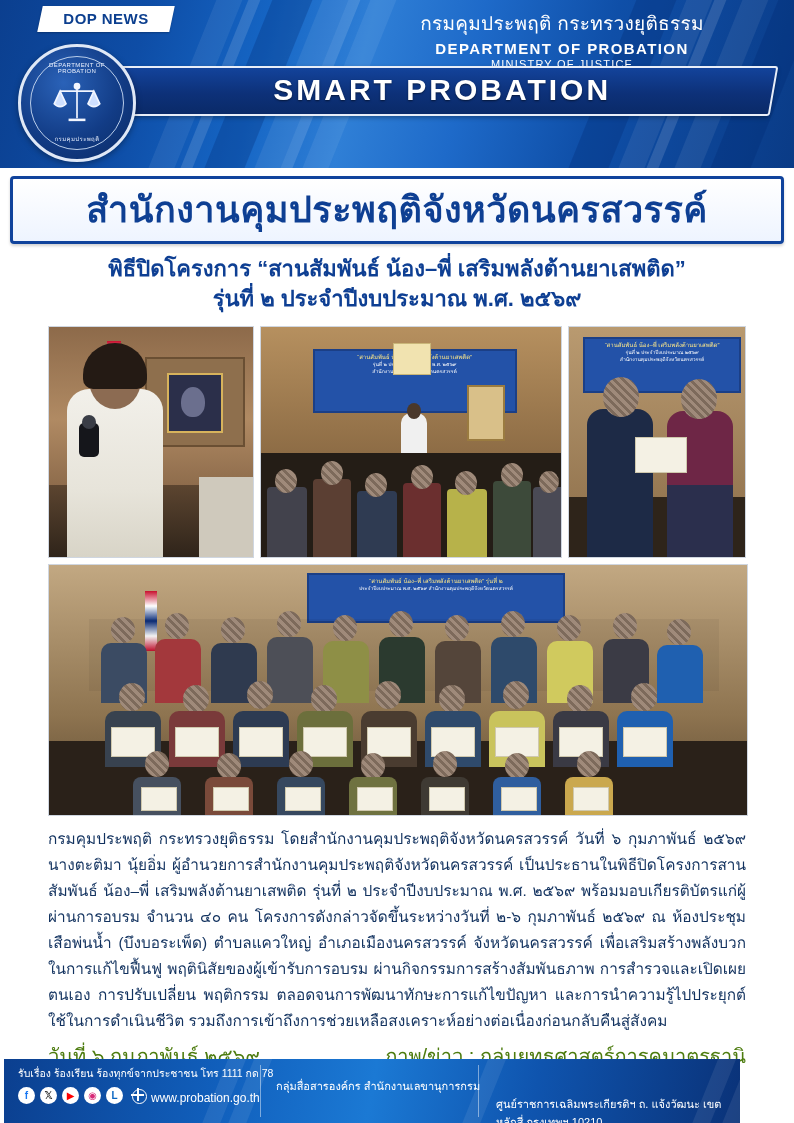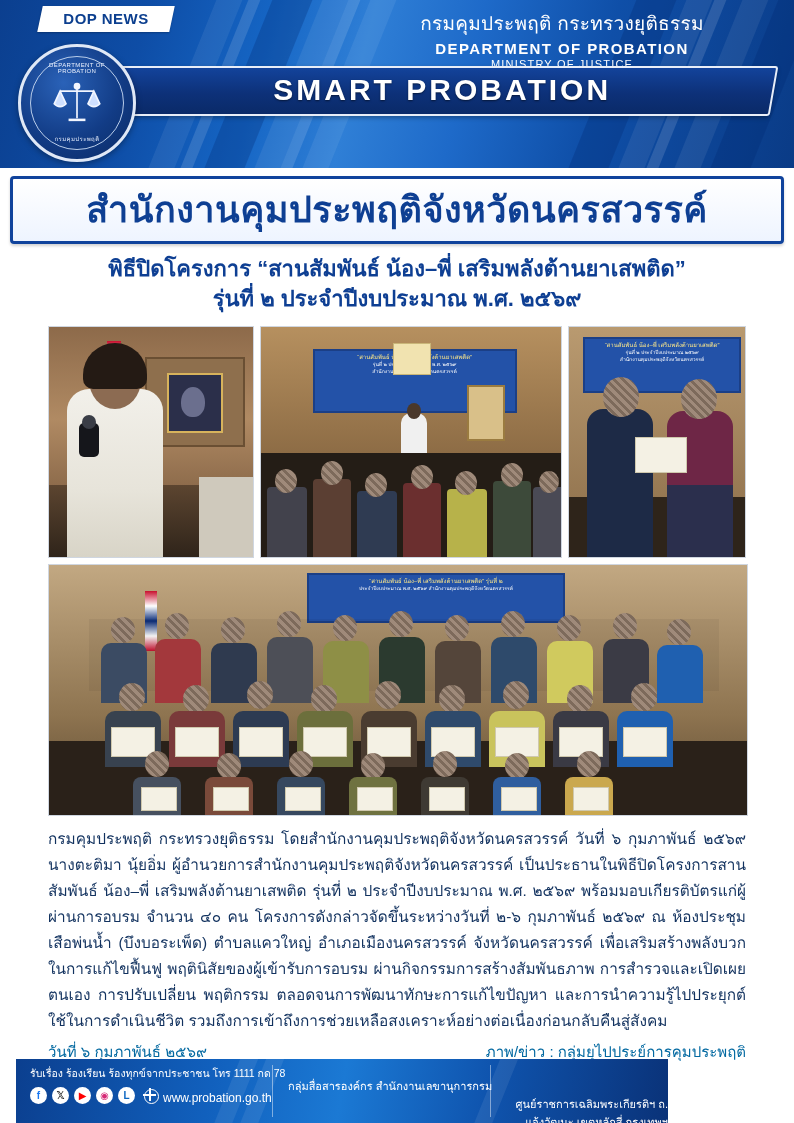--- a/index.html
+++ b/index.html
@@ -136,30 +136,29 @@
 
   
   .body-text{
     margin:10px 48px 0 48px;
     font-size:15.4px;line-height:26px;color:#12325f;text-align:justify;
     font-family:"Liberation Sans","DejaVu Sans",sans-serif;
   }
   .body-text p{margin:0;text-indent:0;}
   .byline{
     margin:6px 48px 0 48px;display:flex;justify-content:space-between;
-    font-size:15px;color:#0369a1;
+    font-size:20px;color:#4d7c0f;
   }
 
   
   .footer{
-    position:absolute;left:16px;bottom:0;width:652px;height:64px;
+    position:absolute;left:4px;bottom:0;width:736px;height:64px;
     background:linear-gradient(100deg,#0b3f8f 0%,#1160bd 30%,#1b79d4 50%,#0f54ae 72%,#0a3278 100%);
     color:#fff;
     overflow:hidden;
-    text-align:right;
   }
   .footer .stripes i{
     position:absolute;top:-10px;height:90px;width:18px;background:rgba(255,255,255,.08);transform:skewX(-22deg);
   }
   .f-row1{position:absolute;left:14px;top:6px;font-size:10.5px;}
   .f-sep{position:absolute;top:6px;width:1px;height:52px;background:rgba(255,255,255,.45);}
   .f-mid{position:absolute;left:272px;top:18px;font-size:11px;}
   .f-right{position:absolute;left:492px;top:36px;font-size:11px;}
   .f-socials{position:absolute;left:14px;top:28px;display:flex;align-items:center;gap:5px;}
   .soc{width:17px;height:17px;border-radius:50%;display:flex;align-items:center;justify-content:center;font-size:10px;font-weight:bold;color:#0b3f8f;background:#fff;}
@@ -403,21 +402,21 @@
         </div>
       </div>
     </div>
   </div>
 
   <div class="body-text">
     <p>กรมคุมประพฤติ กระทรวงยุติธรรม โดยสำนักงานคุมประพฤติจังหวัดนครสวรรค์ วันที่ ๖ กุมภาพันธ์ ๒๕๖๙ นางตะติมา นุ้ยอิ่ม ผู้อำนวยการสำนักงานคุมประพฤติจังหวัดนครสวรรค์ เป็นประธานในพิธีปิดโครงการสานสัมพันธ์ น้อง–พี่ เสริมพลังต้านยาเสพติด รุ่นที่ ๒ ประจำปีงบประมาณ พ.ศ. ๒๕๖๙ พร้อมมอบเกียรติบัตรแก่ผู้ผ่านการอบรม จำนวน ๔๐ คน โครงการดังกล่าวจัดขึ้นระหว่างวันที่ ๒-๖ กุมภาพันธ์ ๒๕๖๙ ณ ห้องประชุมเสือพ่นน้ำ (บึงบอระเพ็ด) ตำบลแควใหญ่ อำเภอเมืองนครสวรรค์ จังหวัดนครสวรรค์ เพื่อเสริมสร้างพลังบวกในการแก้ไขฟื้นฟู พฤตินิสัยของผู้เข้ารับการอบรม ผ่านกิจกรรมการสร้างสัมพันธภาพ การสำรวจและเปิดเผยตนเอง การปรับเปลี่ยน พฤติกรรม ตลอดจนการพัฒนาทักษะการแก้ไขปัญหา และการนำความรู้ไปประยุกต์ใช้ในการดำเนินชีวิต รวมถึงการเข้าถึงการช่วยเหลือสงเคราะห์อย่างต่อเนื่องก่อนกลับคืนสู่สังคม</p>
   </div>
   <div class="byline">
     <span>วันที่ ๖ กุมภาพันธ์ ๒๕๖๙</span>
-    <span>ภาพ/ข่าว : กลุ่มยุไปประย์การคุมประพฤติ</span>
+    <span>ภาพ/ข่าว : กลุ่มยุทธศาสตร์การคุมาตรฐานิ</span>
   </div>
 
   <div class="footer">
     <div class="stripes">
       <i style="left:210px"></i>
         <i style="left:236px"></i>
         <i style="left:470px"></i>
       <i style="left:700px"></i>
         <i style="left:730px"></i>
         <i style="left:760px"></i>

